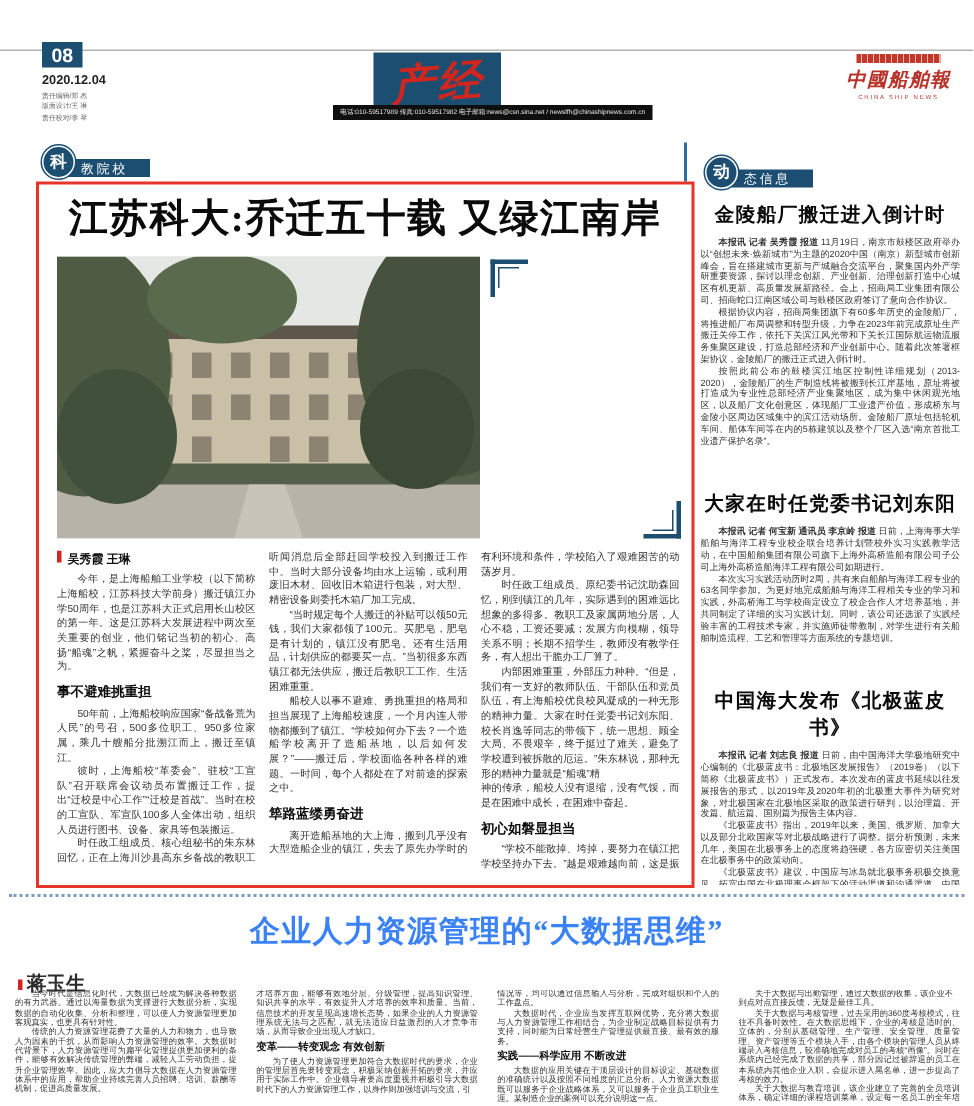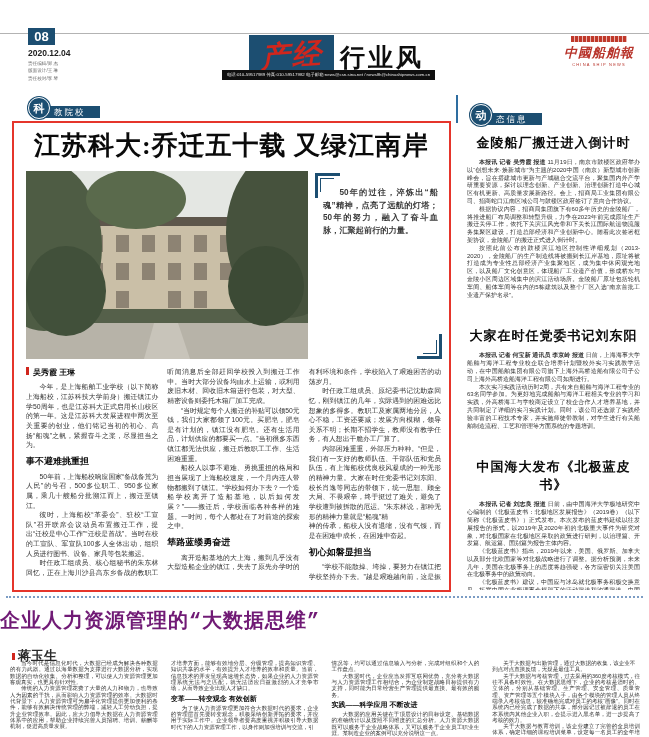--- a/index.html
+++ b/index.html
@@ -29,21 +29,21 @@
   .logo-en { font-size:4px; color:#b8342b; letter-spacing:1.2px; }
   
   .badge { position:absolute; height:22px; }
   .badge-circle { position:absolute; left:0; top:0; width:20px; height:20px; border-radius:50%;
     background:#1c4e71; border:1.5px solid #fff; box-shadow:0 0 0 1px #1c4e71;
     color:#fff; font-weight:bold; font-size:11px; line-height:20px; text-align:center; z-index:2; }
   .badge-bar { position:absolute; left:14px; top:9px; height:12px; background:#1c4e71;
     color:#fff; font-size:8.5px; line-height:12px; padding:0 14px 0 12px; letter-spacing:2px; z-index:1; }
   .col-divider { position:absolute; left:456px; top:95px; width:2px; height:28px; background:#2e6da0; }
   
-  .main-box { position:absolute; left:12px; top:121px; width:439px; height:471px;
+  .main-box { position:absolute; left:24px; top:121px; width:439px; height:471px;
     border:2px solid #e5352b; box-sizing:border-box; background:#fff; }
   .main-headline { position:absolute; left:0; top:5px; width:100%; text-align:center;
     font-family:"Liberation Serif", serif; font-weight:bold; font-size:26px; color:#0a0a0a; letter-spacing:1px; }
   .photo { position:absolute; left:12px; top:48px; width:282px; height:188px; overflow:hidden; background:#d8dbd6; }
   .quote { position:absolute; left:301px; top:50px; width:127px; height:186px; }
   .quote-inner { position:absolute; left:8px; top:14px; right:4px; bottom:14px;
     font-size:8.2px; font-weight:bold; line-height:1.55; color:#3a3a3a; text-align:justify; }
   .quote-inner p { margin:0; text-indent:2em; }
   .brk { position:absolute; width:22px; height:22px; }
   .brk-tl { left:0; top:0; border-top:3px solid #1c4e71; border-left:3px solid #1c4e71; }
@@ -63,22 +63,22 @@
   
   .news { position:absolute; left:467px; top:132px; width:173px; height:458px; overflow:hidden; }
   .news h3 { text-align:center; font-family:"Liberation Serif", serif; font-weight:bold;
     font-size:13px; color:#0a0a0a; letter-spacing:1px; margin:28px 0 7px; }
   .news h3:first-child { margin-top:2px; }
   .news p { font-size:6px; line-height:1.3; color:#333; text-align:justify; margin:0; text-indent:2em; }
   .news .lead { font-weight:bold; }
   
   .dotted-sep { position:absolute; left:6px; top:596px; width:637px; height:0;
     border-top:2px dotted #7b9cc4; }
-  .bottom-headline { position:absolute; left:0; top:607px; width:100%; text-align:left;
-    font-family:Liberation Mono, monospace; font-weight:bold; font-size:20px; color:#701a75; letter-spacing:1px; }
+  .bottom-headline { position:absolute; left:0; top:607px; width:100%; text-align:center;
+    font-family:Liberation Serif, serif; font-weight:bold; font-size:20px; color:#3b82f6; letter-spacing:1px; }
   .bottom-byline { position:absolute; left:12px; top:647px; font-size:13px; font-weight:bold; }
   .bottom-byline .mark { display:inline-block; width:3px; height:7px; background:#d0261d; margin-right:3px; }
   .bottom-cols { position:absolute; left:10px; top:660px; width:630px; height:77px;
     column-count:4; column-gap:13px; column-fill:auto; overflow:hidden;
     font-size:5.5px; line-height:1.15; color:#333; text-align:justify; }
   .bottom-cols p { margin:0; text-indent:2em; }
   .bottom-cols p.cont { text-indent:0; }
   .bottom-cols .sub { font-size:7px; margin:3px 0 2px; }
 </style>
 </head>
@@ -90,21 +90,20 @@
   <div class="pagenum-box">08</div>
   <div class="date">2020.12.04</div>
   <div class="credits">
     <div>责任编辑/郑 杰</div>
     <div>版面设计/王 琳</div>
     <div>责任校对/李 琴</div>
   </div>
   <div class="masthead-box">
     <div class="brand">产经</div>
   </div>
-  <div class="section-title">行业风</div>
   <div class="contact-bar">电话:010-59517989  传真:010-59517982  电子邮箱:news@csn.sina.net / newslfh@chinashipnews.com.cn</div>
   <div class="logo-wrap">
     <div class="logo-topbox"></div>
     <div class="logo-cn">中國船舶報</div>
     <div class="logo-en">CHINA SHIP NEWS</div>
   </div>
 
   <div class="badge" style="left:28px; top:97px; width:130px;">
     <span class="badge-bar">教院校</span>
     <span class="badge-circle">科</span>
@@ -149,21 +148,20 @@
         <ellipse cx="262" cy="62" rx="62" ry="85" fill="#46523d"></ellipse>
         <ellipse cx="240" cy="115" rx="38" ry="40" fill="#3c4a35"></ellipse>
         <ellipse cx="110" cy="28" rx="50" ry="30" fill="#5a6a4c"></ellipse>
       </svg>
     </div>
 
     <div class="quote">
       <span class="brk brk-tl"></span>
       <span class="brk brk-br"></span>
       <div class="quote-inner">
-        <p>50年的过往，淬炼出“船魂”精神，点亮了远航的灯塔；50年的努力，融入了奋斗血脉，汇聚起前行的力量。</p>
       </div>
     </div>
 
     <div class="main-cols">
       <span class="byline"><span class="mark"></span><span>吴秀霞 王琳</span></span>
       <p>今年，是上海船舶工业学校（以下简称上海船校，江苏科技大学前身）搬迁镇江办学50周年，也是江苏科大正式启用长山校区的第一年。这是江苏科大发展进程中两次至关重要的创业，他们铭记当初的初心、高扬“船魂”之帆，紧握奋斗之桨，尽显担当之为。</p>
       <div class="sub">事不避难挑重担</div>
       <p>50年前，上海船校响应国家“备战备荒为人民”的号召，500多位职工、950多位家属，乘几十艘船分批溯江而上，搬迁至镇江。</p>
       <p>彼时，上海船校“革委会”、驻校“工宣队”召开联席会议动员布置搬迁工作，提出“迁校是中心工作”“迁校是首战”。当时在校的工宣队、军宣队100多人全体出动，组织人员进行图书、设备、家具等包装搬运。</p>
       <p>时任政工组成员、核心组秘书的朱东林回忆，正在上海川沙县高东乡备战的教职工听闻消息后全部赶回学校投入到搬迁工作中。当时大部分设备均由水上运输，或利用废旧木材、回收旧木箱进行包装，对大型、精密设备则委托木箱厂加工完成。</p>

